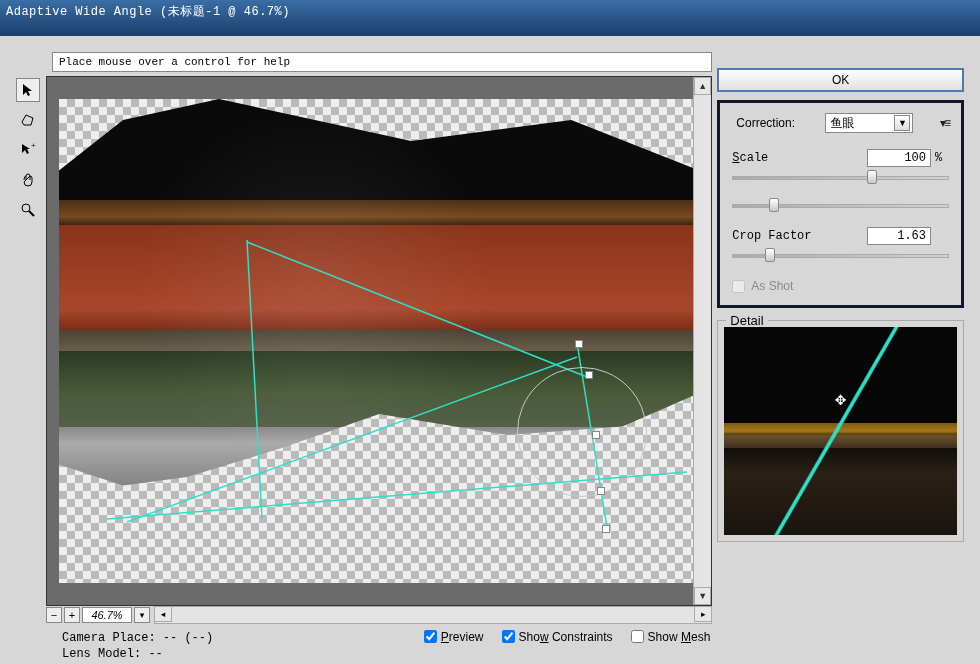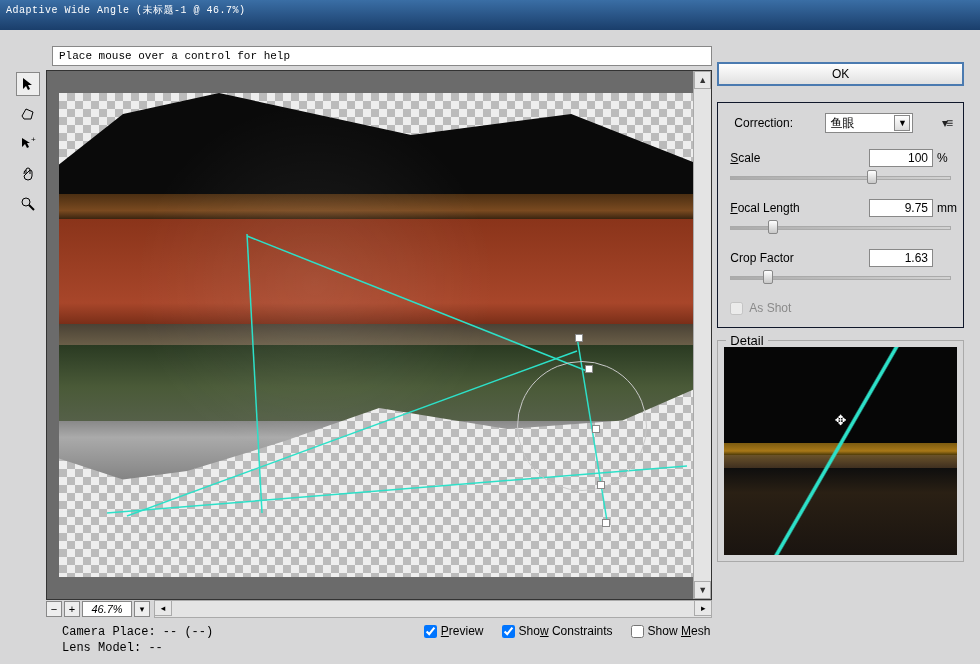--- a/index.html
+++ b/index.html
@@ -5,26 +5,26 @@
 * { box-sizing: border-box; margin: 0; padding: 0; }
 body {
   width: 980px; height: 664px;
   background: #d7d7d8;
   font-family: "Microsoft Sans Serif", Tahoma, sans-serif;
   font-size: 12px;
   overflow: hidden;
   position: relative;
 }
 .titlebar {
-  height: 30px;
+  height: 36px;
   background: linear-gradient(#3a6ea5, #1a3e6b);
   color: #fff;
   padding: 3px 6px;
   font-family: "Courier New", monospace;
-  font-size: 10px;
+  font-size: 12px;
   letter-spacing: 0.5px;
 }
 .content {
   display: flex;
   height: calc(100% - 20px);
   padding: 16px;
   gap: 5px;
 }
 .left-col {
   display: flex;
@@ -152,44 +152,43 @@
   display: flex; align-items: center; justify-content: center; font-size: 9px;
 }
 .hscroll .harrow.left { left: -1px; }
 .hscroll .harrow.right { right: -1px; }
 .bottom-info {
   display: flex; align-items: flex-start; justify-content: space-between;
   padding: 6px 2px 2px 16px;
 }
 .model-info { font-family: "Courier New", monospace; font-size: 12px; line-height: 16px; }
 .checks { display: flex; gap: 18px; align-items: center; }
-.chk { display: flex; align-items: flex-end; gap: 4px; font-size: 12px; }
+.chk { display: flex; align-items: flex-start; gap: 4px; font-size: 12px; }
 .chk input { width: 13px; height: 13px; }
 .chk .ul { text-decoration: underline; }
 
 .right-col {
   width: 248px;
   display: flex;
   flex-direction: column;
   gap: 8px;
   padding-top: 16px;
 }
 .btn {
   height: 24px;
   border: 1px solid #888;
   background: linear-gradient(#fefefe, #e0e0e0);
   font-size: 12px;
   cursor: default;
 }
 .btn.default { border: 2px solid #4a7ab0; }
 .fieldset {
-  border: 1px solid #0f172a;
+  border: 3px solid #0f172a;
   padding: 10px 12px 12px 12px;
   position: relative;
-  margin-top: 8px;
 }
 .fieldset .legend {
   position: absolute; top: -8px; left: 8px;
   background: #d7d7d8; padding: 0 4px;
   font-size: 12px;
 }
 .correction-top {
   display: flex; align-items: center; justify-content: space-between;
 }
 .select {
@@ -199,20 +198,21 @@
   padding: 0 2px 0 4px; font-size: 12px;
 }
 .select .dd {
   width: 16px; height: 16px; border: 1px solid #888;
   background: linear-gradient(#fff,#ddd);
   display: flex; align-items: center; justify-content: center; font-size: 9px;
 }
 .menu-icon { font-size: 12px; color: #222; letter-spacing: -2px; }
 .param {
   margin-top: 16px;
+  font-family: Liberation Mono, monospace;
 }
 .param-row {
   display: flex; justify-content: space-between; align-items: center;
 }
 .param-label { font-size: 12px; }
 .param-label .ul { text-decoration: underline; }
 .num-field {
   width: 64px; height: 18px; border: 1px solid #888; background: #fff;
   text-align: right; padding-right: 4px; font-size: 12px; line-height: 16px;
 }
@@ -385,27 +385,20 @@
             <div class="num-field">100</div>
             <span class="unit">%</span>
           </span>
         </div>
         <div class="slider">
             <div class="thumb" style="left:62%"></div>
           </div>
       </div>
 
       <div class="param">
-        <div class="param-row">
-          <span class="param-label"><span class="ul">F</span>ocal Length</span>
-          <span style="display:flex;align-items:center">
-            <div class="num-field">9.75</div>
-            <span class="unit">mm</span>
-          </span>
-        </div>
         <div class="slider">
             <div class="thumb" style="left:17%"></div>
           </div>
       </div>
 
       <div class="param">
         <div class="param-row">
           <span class="param-label">Crop Factor</span>
           <span style="display:flex;align-items:center">
             <div class="num-field">1.63</div>

